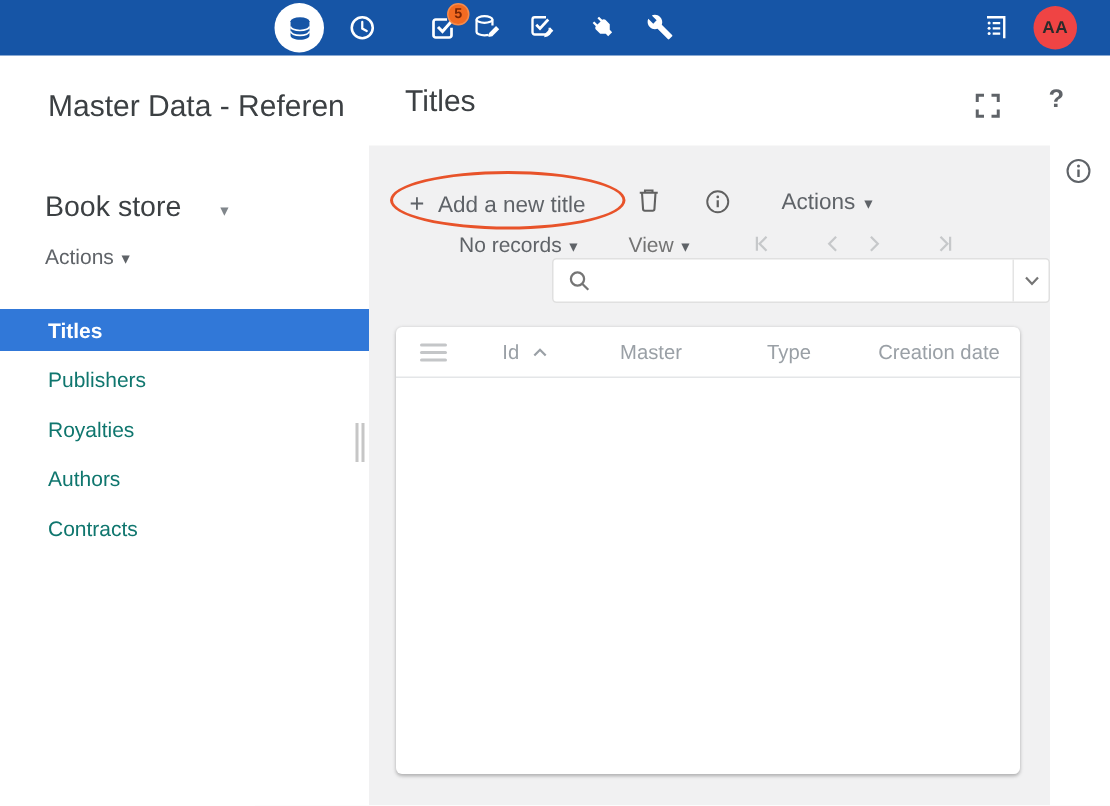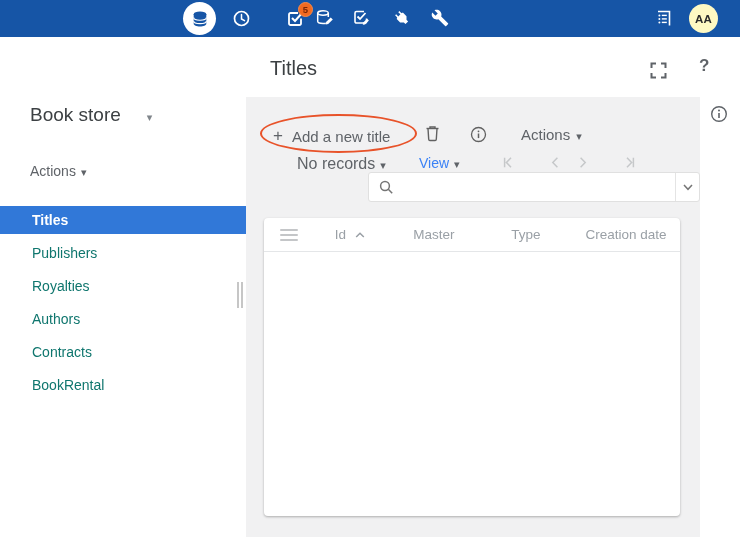--- a/index.html
+++ b/index.html
@@ -6,26 +6,26 @@
   html,body { width:740px; height:537px; background:#fff; }
   body { font-family:"Liberation Sans","DejaVu Sans",sans-serif; color:#3c4043; }
   #app { position:relative; width:740px; height:537px; overflow:hidden; background:#fff; }
 
   
   .navbar { position:absolute; left:0; top:0; width:740px; height:37px; background:#1655a6; }
   .nav-ic { position:absolute; display:flex; align-items:center; justify-content:center; cursor:pointer; }
   .nav-pill { left:183px; top:2px; width:33px; height:33px; background:#fff; border-radius:50%; }
   .badge { position:absolute; left:11px; top:-8px; width:15px; height:15px; background:#f26a21; border:1px solid #f58b4c;
            border-radius:50%; color:#7a2504; font-size:9.5px; font-weight:bold; display:flex; align-items:center; justify-content:center; }
-  .avatar { position:absolute; left:689px; top:4px; width:29px; height:29px; border-radius:50%; background:#fef9c3;
+  .avatar { position:absolute; left:689px; top:4px; width:29px; height:29px; border-radius:50%; background:#ef4444;
             color:#2b2b2b; font-size:11.5px; font-weight:bold; display:flex; align-items:center; justify-content:center; letter-spacing:.3px; cursor:pointer; }
 
   
   .app-title { position:absolute; left:32px; top:60px; width:214px; font-size:20px; color:#3c4043; white-space:nowrap; overflow:hidden; }
-  .model-row { position:absolute; left:30px; top:104px; font-size:19px; color:#3c4043; cursor:pointer; }
+  .model-row { position:absolute; left:30px; top:128px; font-size:19px; color:#3c4043; cursor:pointer; }
   .model-row .caret { margin-left:26px; }
   .actions-row { position:absolute; left:30px; top:163px; font-size:14px; color:#5f6368; cursor:pointer; }
   .actions-row .caret { margin-left:5px; }
   .caret::after { content:"▾"; font-size:11px; color:#80868b; }
   .caret-dark::after { color:#5f6368; }
   .side-list { position:absolute; left:0; top:206px; width:246px; list-style:none; }
   .side-item { height:28px; margin-bottom:5px; display:flex; align-items:center; padding-left:32px;
                font-size:14px; color:#0f766e; cursor:pointer; }
   .side-item.selected { background:#3178d8; color:#fff; font-weight:bold; }
   .resize-handle { position:absolute; left:237px; top:282px; width:7px; height:26px; display:flex; gap:2px; cursor:col-resize; }
@@ -43,22 +43,22 @@
   .add-btn { position:absolute; left:273px; top:126px; display:flex; align-items:center; font-size:15px; color:#5f6368; cursor:pointer; }
   .plus-ic { font-size:17px; margin-right:9px; color:#5f6368; font-weight:normal; }
   .annotation { position:absolute; left:260px; top:114px; width:157px; height:39px; border:2.5px solid #e8532a;
                 border-radius:50%; pointer-events:none; }
   .tool-ic { position:absolute; cursor:pointer; }
   .trash-btn { left:424px; top:124px; }
   .info-btn { left:470px; top:126px; }
   .actions2 { position:absolute; left:521px; top:126px; font-size:15px; color:#5f6368; cursor:pointer; }
   .actions2 .caret { margin-left:6px; }
 
-  .records-dd { position:absolute; left:297px; top:155px; font-size:16px; color:#5f6368; cursor:pointer; }
-  .view-dd { position:absolute; left:419px; top:155px; font-size:14px; color:#3b82f6; cursor:pointer; }
+  .records-dd { position:absolute; left:306px; top:155px; font-size:14px; color:#5f6368; cursor:pointer; }
+  .view-dd { position:absolute; left:419px; top:155px; font-size:14px; color:#737373; cursor:pointer; }
   .records-dd .caret, .view-dd .caret { margin-left:5px; }
   .pager-ic { position:absolute; top:154px; width:17px; height:17px; cursor:default; }
 
   
   .search { position:absolute; left:368px; top:172px; width:332px; height:30px; background:#fff;
             border:1px solid #e0e0e0; border-radius:3px; display:flex; align-items:center; }
   .search input { flex:1; border:none; outline:none; font-size:14px; color:#3c4043; background:transparent; height:100%; }
   .search .mag { margin:0 8px 0 10px; display:flex; }
   .search .dd { width:24px; height:100%; border-left:1px solid #e4e4e4; display:flex; align-items:center; justify-content:center; cursor:pointer; }
 
@@ -133,20 +133,21 @@
           <path d="M7.8 6.4h5" stroke="#fff" stroke-width="1.4"></path>
         <circle cx="5.4" cy="9.9" r="1" fill="#fff"></circle>
           <path d="M7.8 9.9h5" stroke="#fff" stroke-width="1.4"></path>
         <circle cx="5.4" cy="13.4" r="1" fill="#fff"></circle>
           <path d="M7.8 13.4h5" stroke="#fff" stroke-width="1.4"></path>
       </svg>
     </div>
     <div class="avatar">AA</div>
   </div>
 
+  <div class="app-title">Master Data - Referen</div>
   <div class="model-row">
     <span>Book store</span><span class="caret"></span>
   </div>
   <div class="actions-row">
     <span>Actions</span><span class="caret caret-dark"></span>
   </div>
   <ul class="side-list">
     <li class="side-item selected">
         <span>Titles</span>
       </li>
@@ -154,23 +155,20 @@
         <span>Publishers</span>
       </li>
     <li class="side-item">
         <span>Royalties</span>
       </li>
     <li class="side-item">
         <span>Authors</span>
       </li>
     <li class="side-item">
         <span>Contracts</span>
-      </li>
-    <li class="side-item">
-        <span>BookRental</span>
       </li>
   </ul>
   <div class="resize-handle">
       <i></i>
       <i></i>
     </div>
 
   <div class="main-title">Titles</div>
   <div class="fullscreen-btn">
     <svg width="19" height="19" viewBox="0 0 19 19">

